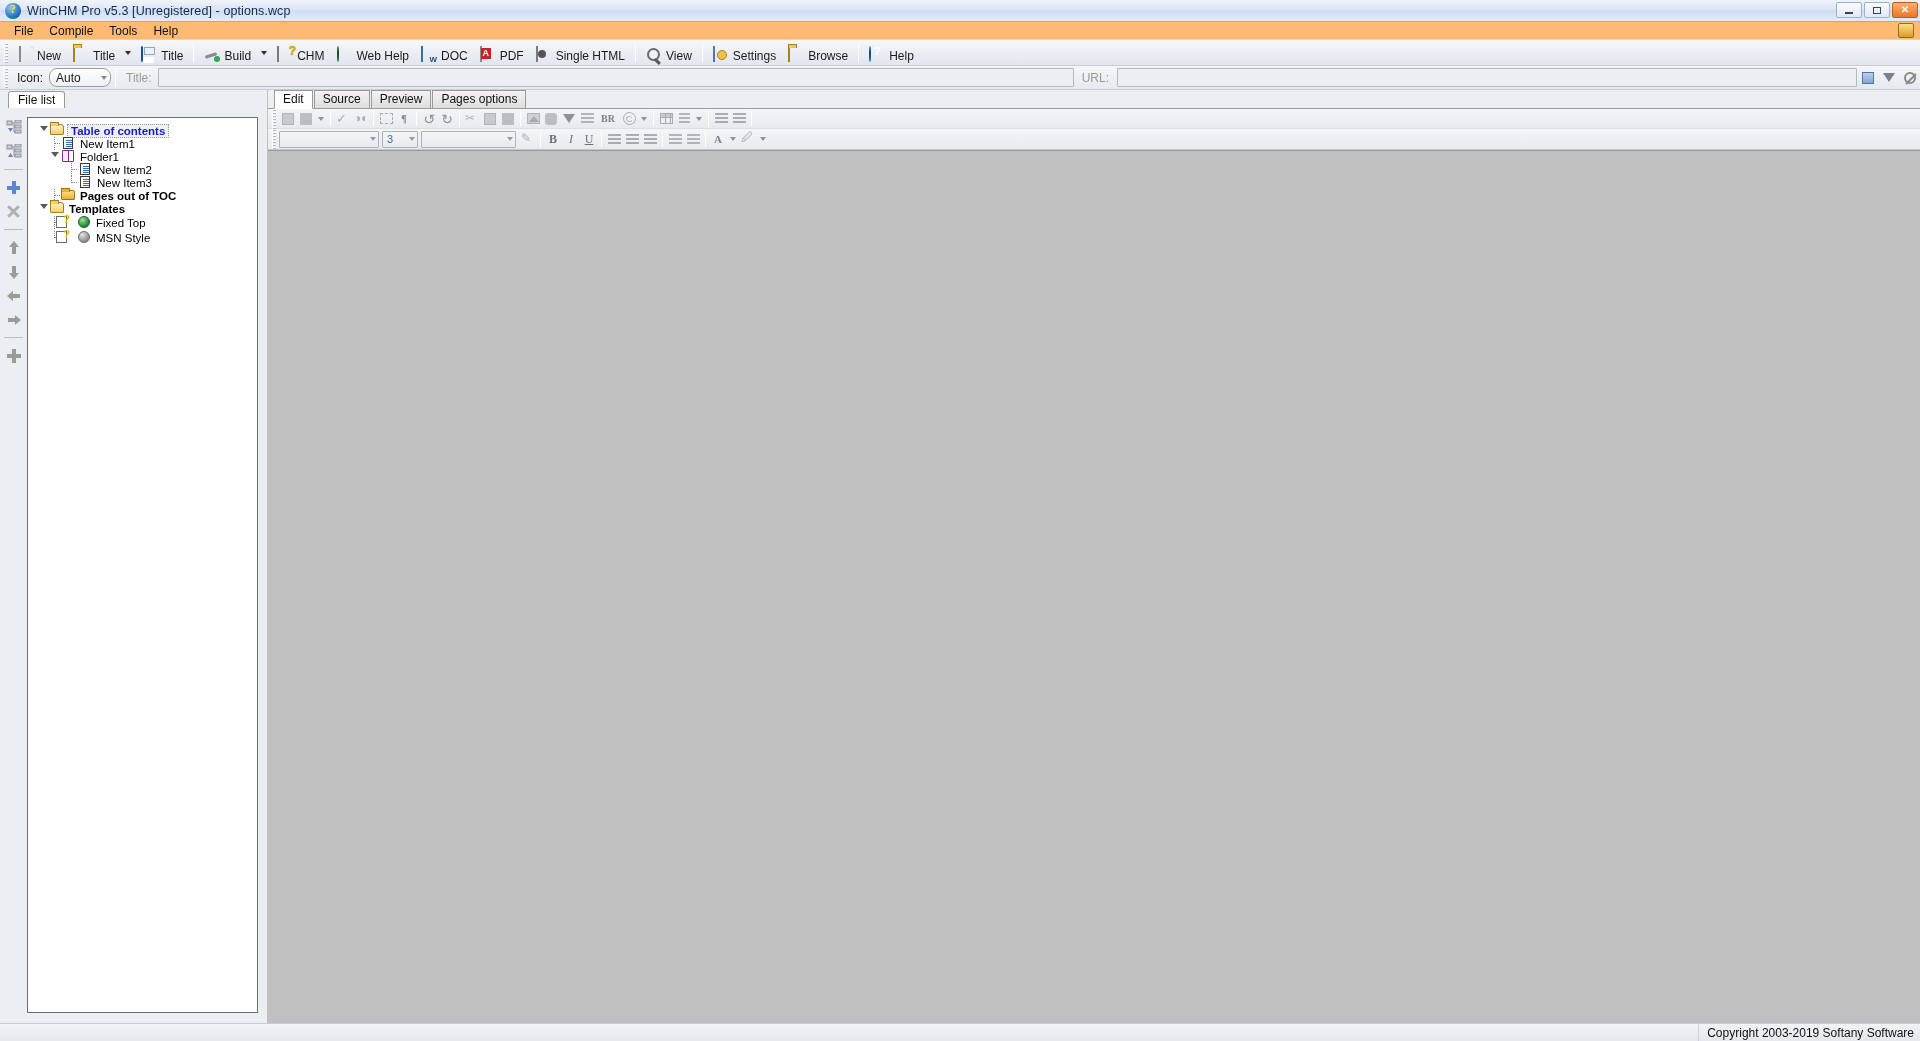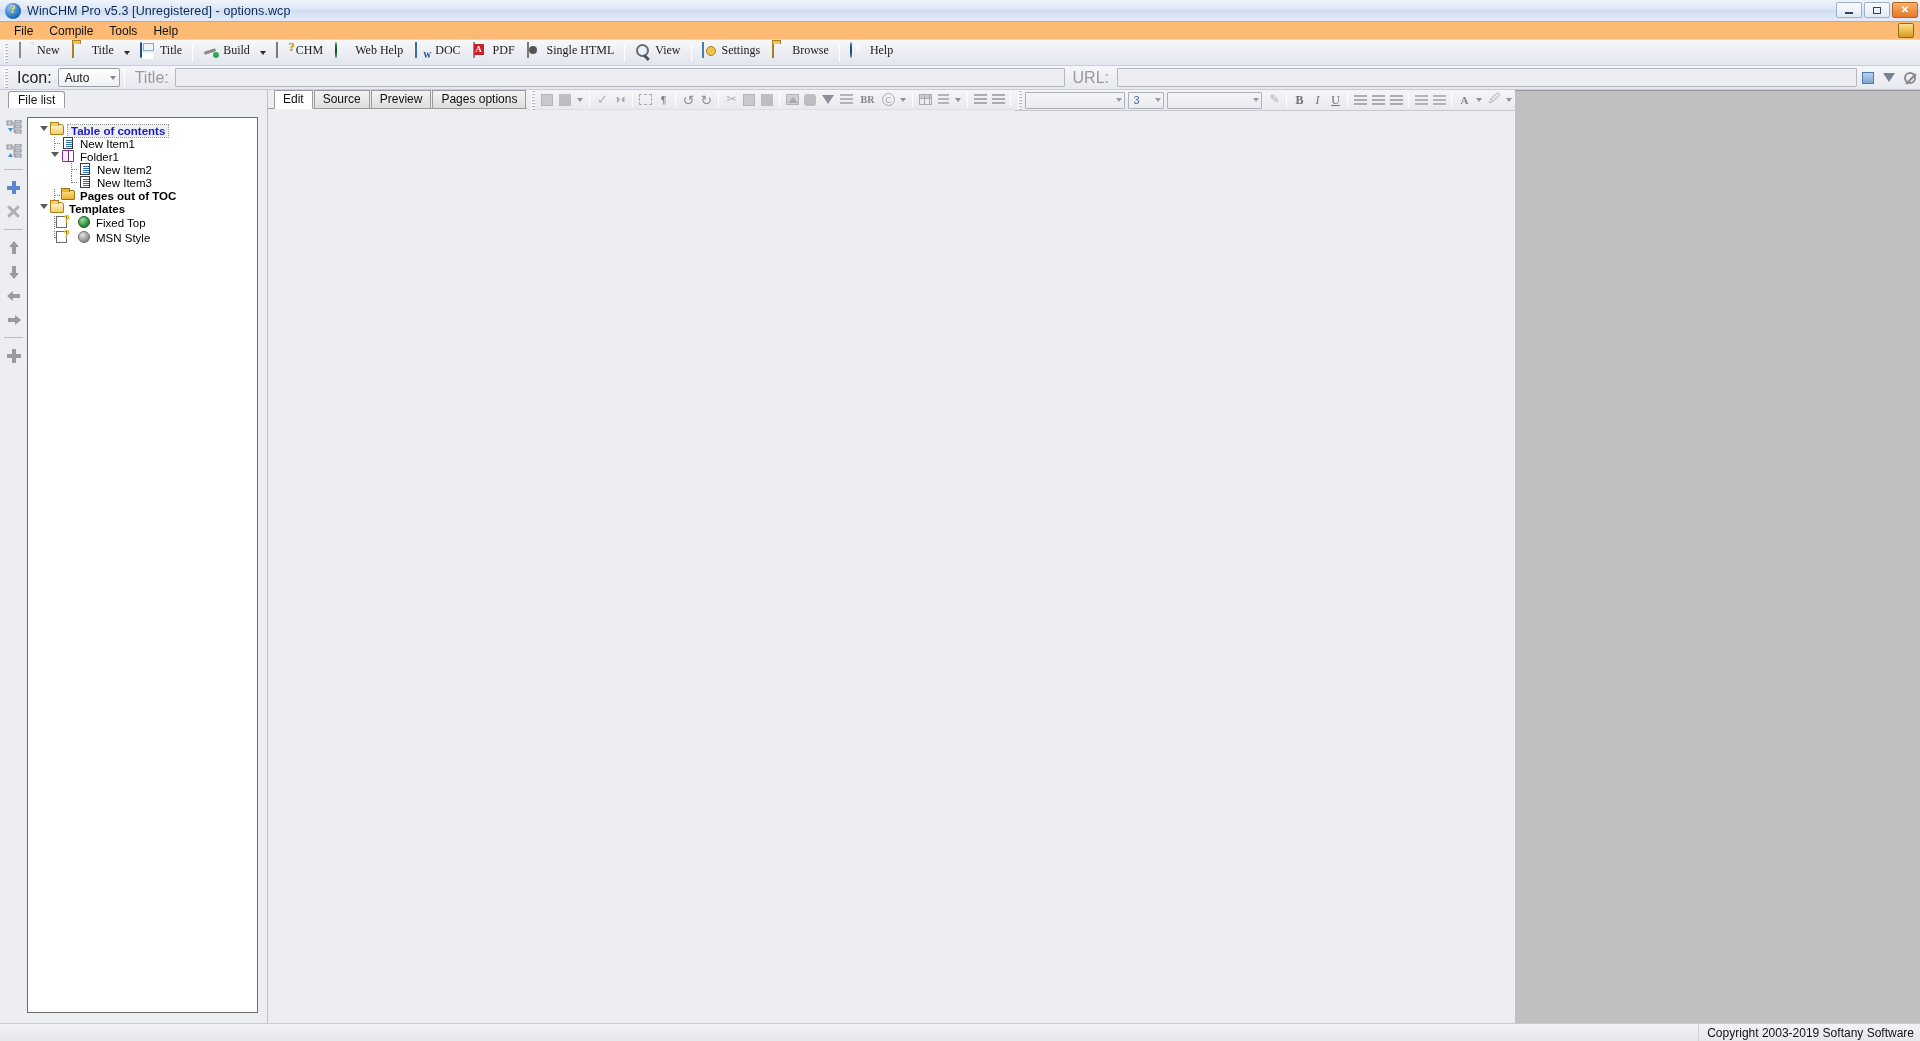--- a/index.html
+++ b/index.html
@@ -98,31 +98,30 @@
     padding-left: 2px;
   }
   .grip {
     width: 4px; height: 20px;
     margin: 0 3px 0 2px;
     background: repeating-linear-gradient(to bottom, #ffffff 0 1px, #b5b8bf 1px 2px, transparent 2px 3px);
     border-left: 1px solid #fff;
     flex: 0 0 auto;
   }
   .tb-btn {
-    display: flex; align-items: flex-start;
+    display: flex; align-items: flex-end;
     height: 22px;
     padding: 0 5px;
     gap: 4px;
     font-size: 12px;
     color: #1a1a1a;
     white-space: nowrap;
     border: 1px solid transparent;
     border-radius: 2px;
     cursor: default;
-    font-family: Liberation Serif, serif;
   }
   .tb-sep { width: 1px; height: 18px; background: #c3c6cd; margin: 0 4px; border-right: 1px solid #fff; }
   .tb-arrow {
     width: 14px; height: 22px;
     display: flex; align-items: center; justify-content: center;
     cursor: default;
   }
   .caret-down {
     width: 0; height: 0;
     border-left: 3.5px solid transparent;
@@ -167,27 +166,27 @@
 
   
   .proprow {
     height: 24px;
     background: linear-gradient(to bottom, #f5f6f9, #e6e9ef);
     border-bottom: 1px solid #c9ccd4;
     display: flex;
     align-items: center;
     padding-left: 2px;
   }
-  .pr-label { font-size: 16px; color: #1a1a1a; padding: 0 6px; white-space: nowrap; }
+  .pr-label { font-size: 12px; color: #1a1a1a; padding: 0 6px; white-space: nowrap; }
   .pr-label.dim { color: #9a9a9a; }
   .combo {
     height: 19px; min-width: 56px;
     background: linear-gradient(to bottom,#fefefe,#eef0f3);
     border: 1px solid #9aa0aa;
-    border-radius: 2px;
+    border-radius: 8px;
     display: flex; align-items: center; justify-content: space-between;
     padding: 0 3px 0 6px;
     font-size: 12px; color: #1a1a1a;
   }
   .combo .caret-down { border-top-color: #888; }
   .field {
     height: 19px;
     background: #eceef1;
     border: 1px solid #b4b8be;
     border-radius: 1px;
@@ -318,21 +317,21 @@
   .tbook { position:absolute; left:2px; top:0px; width:12px; height:12px; background:linear-gradient(to right,#f7e9ff 0 5px,#fff 5px); border:1px solid #7b2d8e; border-radius:1px; }
   .tbook::after { content:""; position:absolute; left:5px; top:0; bottom:0; width:1px; background:#7b2d8e; }
   .tglobe { position:absolute; left:2px; top:0px; width:12px; height:12px; border-radius:50%; background:radial-gradient(circle at 33% 28%, #9fe29f, #2f9440 60%, #18682c); border:1px solid #145a25; }
   .tglobe.gray { background:radial-gradient(circle at 33% 28%, #e2e2e2, #9a9a9a 60%, #6f6f6f); border-color:#6b6b6b; }
   .tpage-q { position:absolute; left:-4px; top:0px; width:11px; height:12px; background:#fff; border:1px solid #6b6b6b; }
   .tpage-q::after { content:"?"; position:absolute; right:-4px; top:-4px; font-size:11px; font-weight:bold; color:#e8b400; }
   .lbl-toc { color:#1a19c9; font-weight:bold; background:#eef0f2; border:1px dotted #9a9a9a; padding:0 3px; }
   .lbl-bold { font-weight:bold; color:#000; }
 
   
-  .rightpane { flex: 1 1 auto; display: flex; flex-direction: row; background:#eceef1; min-width:0;text-align:center; }
+  .rightpane { flex: 1 1 auto; display: flex; flex-direction: column; background:#eceef1; min-width:0; }
   .etabstrip {
     height: 19px; display: flex; align-items: flex-end;
     padding-left: 6px; background:#eceef1;
     border-bottom: 1px solid #9a9a9a;
   }
   .etab {
     height: 18px; padding: 0 8px;
     font-size: 12px; line-height: 17px;
     background: linear-gradient(to bottom,#f3f3f3,#dedede);
     border: 1px solid #9a9a9a;

